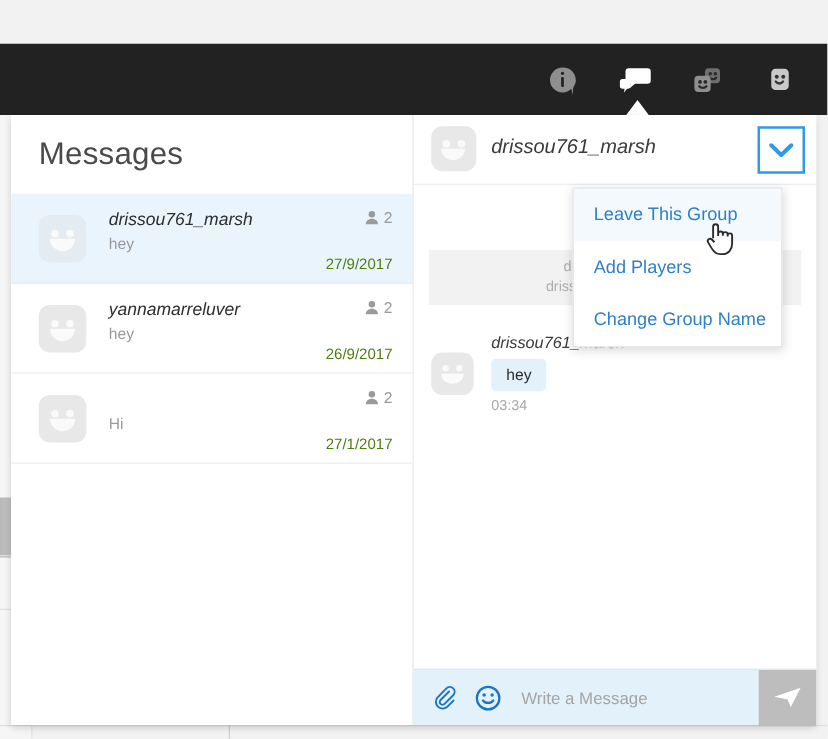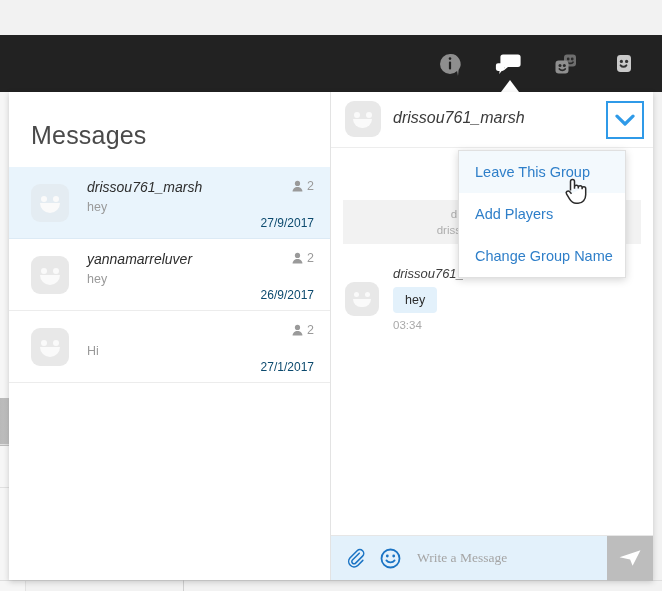--- a/index.html
+++ b/index.html
@@ -58,21 +58,21 @@
   .panel {
     position: absolute; left: 9px; top: 92px; width: 644px; height: 488px;
     background: #ffffff; display: flex;
     box-shadow: 0 2px 6px rgba(0,0,0,.18);
   }
 
   
   .msg-col { width: 322px; height: 100%; border-right: 1px solid #e3e3e3; background:#fff; position:relative; }
   .msg-title {
     font-size: 25px; color: #4a4a4a; font-weight: 300;
-    padding: 29px 0 0 22px; letter-spacing: .2px;
+    padding: 17px 0 0 22px; letter-spacing: .2px;
   }
   .conv-list { margin-top: 17px; }
   .conv {
     position: relative; height: 72px; padding: 10px 16px 0 16px;
     border-bottom: 1px solid #ececec; cursor: pointer; background:#fff;
   }
   .conv.selected { background: #e9f4fc; border-bottom-color:#dceaf5; }
   .avatar {
     position: absolute; left: 22px; top: 17px; width: 38px; height: 38px;
     border-radius: 9px; background: #e8e8e8;
@@ -88,21 +88,21 @@
   }
   .conv-name {
     position:absolute; left:78px; top:12px; font-size:14px; font-style: italic;
     color:#2e2e2e; font-weight:500;
   }
   .conv-snip { position:absolute; left:78px; top:33px; font-size:12.5px; color:#9a9a9a; }
   .conv-count {
     position:absolute; right:16px; top:12px; font-size:12.5px; color:#9a9a9a;
     display:flex; align-items:center; gap:4px;
   }
-  .conv-date { position:absolute; right:16px; bottom:8px; font-size:12px; color:#0c4a6e; }
+  .conv-date { position:absolute; right:16px; bottom:8px; font-size:12px; color:#4d7c0f; }
 
   
   .chat-col { width: 322px; height: 100%; position: relative; background: #fff; }
   .chat-head {
     height: 56px; border-bottom: 1px solid #ededed; position: relative;
   }
   .chat-head .avatar { left: 14px; top: 9px; width: 36px; height: 36px; background:#e8e8e8; }
   .chat-head .avatar .eye { top:11px; }
   .chat-head .avatar .eye.l { left:9px; }
   .chat-head .avatar .eye.r { right:9px; }
@@ -139,21 +139,21 @@
 
   .composer {
     position:absolute; left:0; right:0; bottom:0; height:45px;
     background:#e3f1fb; display:flex; align-items:center;
     border-top:1px solid #e6e6e6;
   }
   .composer-icon { width:34px; display:flex; align-items:center; justify-content:center; cursor:pointer; }
   .composer-icon:first-child { margin-left: 8px; }
   .composer-input {
     flex:1; border:none; background:transparent; outline:none;
-    font-family:Liberation Serif, serif; font-size:13.5px;
+    font-family:Liberation Sans, sans-serif; font-size:13.5px;
     color:#0f172a; padding-left:10px;
   }
   .composer-input::placeholder { color:#a5a5a5; }
   .send-btn {
     width:46px; height:45px; background:#bdbdbd; display:flex;
     align-items:center; justify-content:center; cursor:pointer;
   }
 
   
   .menu {

